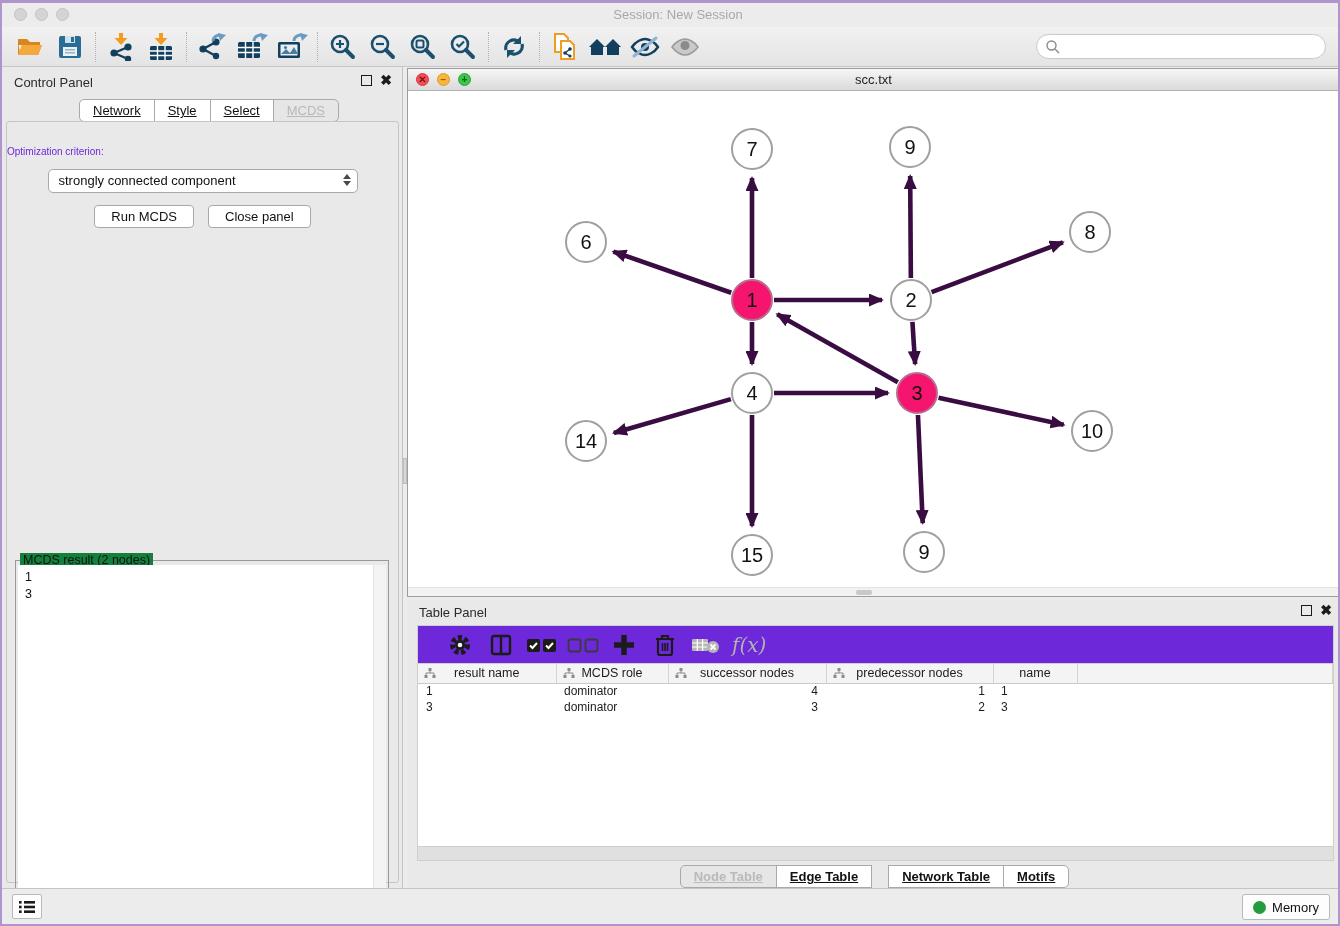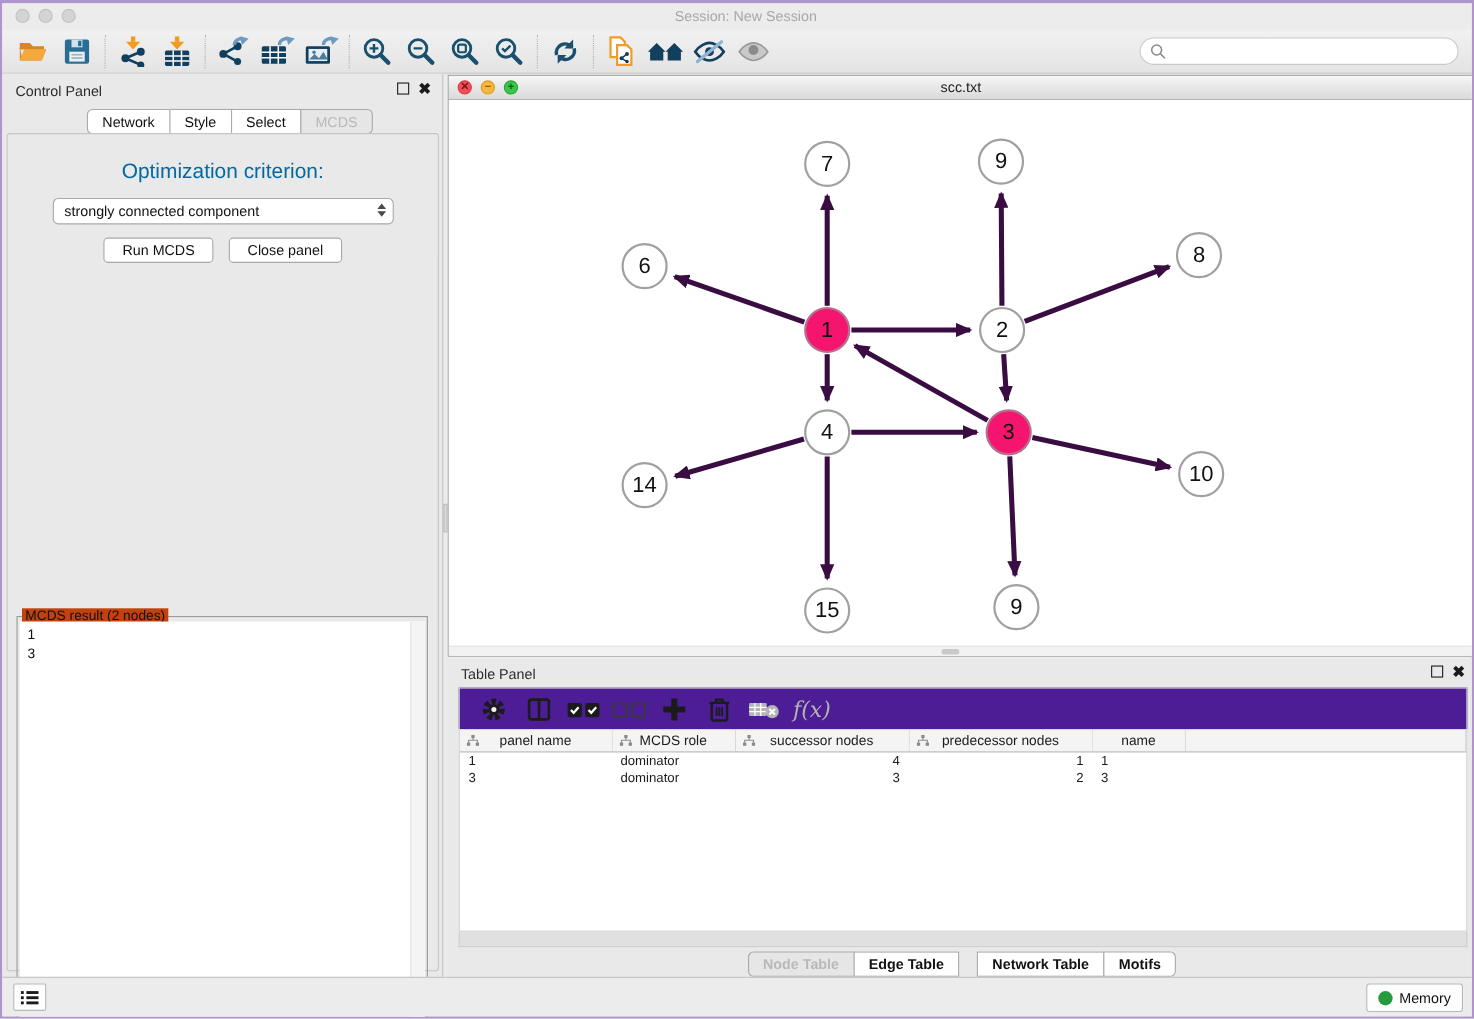--- a/index.html
+++ b/index.html
@@ -39,51 +39,51 @@
   .control-panel { position:absolute; left:0; top:64px; width:401px; height:826px; background:#e9e9e9; border-right:1px solid #c2c2c2; }
   .panel-header { position:relative; height:30px; }
   .panel-header .ph-title { position:absolute; left:12px; top:8px; font-size:13px; color:#2b2b2b; }
   .win-ctrls { position:absolute; right:10px; top:8px; display:flex; gap:8px; align-items:center; }
   .float-box { width:11px; height:11px; border:1.5px solid #1b1b1b; background:transparent; }
   .close-x { font-size:14px; font-weight:bold; color:#1b1b1b; line-height:11px; }
 
   .tabstrip { position:absolute; left:77px; top:32px; display:flex; }
   .tab {
     font-size:13px; padding:3px 13px; background:#fff; border:1px solid #a9a9a9;
-    margin-left:-1px; color:#111;
+    margin-left:-1px; color:#111;text-decoration:underline;
   }
   .tab:first-child { border-radius:5px 0 0 5px; margin-left:0; }
   .tab:last-child { border-radius:0 5px 5px 0; }
   .tab.active { background:#e6e6e6; color:#b9b9b9; }
 
   .cp-body {
     position:absolute; left:4px; top:54px; width:393px; height:762px;
     background:#e9e9e9; border:1px solid #c5c5c5; border-radius:3px;
   }
-  .opt-label { text-align:center; margin-top:24px; font-size:19px; color:#0369a1; }
+  .opt-label { text-align:left; margin-top:24px; font-size:10px; color:#6d28d9; }
   .dropdown {
     margin:12px auto 0; width:310px; height:24px; background:#fff;
     border:1px solid #a9a9a9; border-radius:5px; position:relative;
     font-size:13px; line-height:22px; padding-left:10px; color:#111;
   }
   .dd-stepper { position:absolute; right:6px; top:4px; display:flex; flex-direction:column; gap:2px; }
   .dd-up { width:0; height:0; border-left:4px solid transparent; border-right:4px solid transparent; border-bottom:5px solid #4a4a4a; }
   .dd-down { width:0; height:0; border-left:4px solid transparent; border-right:4px solid transparent; border-top:5px solid #4a4a4a; }
   .btn-row { display:flex; justify-content:center; gap:14px; margin-top:12px; }
   .mac-btn {
     background:#fff; border:1px solid #a8a8a8; border-radius:4px;
     font-size:13px; padding:3px 16px; color:#111; font-family:"Liberation Sans",sans-serif;
   }
 
   .result-group {
     position:absolute; left:8px; top:438px; width:374px; height:382px;
     border:1px solid #9a9a9a;
   }
   .result-legend {
-    position:absolute; top:-8px; left:4px; background:#c2410c; padding:0 3px;
+    position:absolute; top:-8px; left:4px; background:#15803d; padding:0 3px;
     font-size:12.5px; color:#111;
   }
   .result-area {
     position:absolute; left:2px; top:4px; right:2px; bottom:2px; background:#fff;
     font-size:12.5px; padding:4px 0 0 7px; color:#111; line-height:17px;
   }
   .result-vscroll { position:absolute; right:2px; top:4px; width:13px; bottom:2px; background:#f4f4f4; border-left:1px solid #e2e2e2; }
 
   
   .net-window {
@@ -112,22 +112,22 @@
   .h-scrollbar { position:absolute; left:0; right:0; bottom:0; height:9px; background:#f2f2f2; border-top:1px solid #e3e3e3; }
   .h-thumb { position:absolute; left:448px; top:2px; width:16px; height:5px; background:#c9c9c9; border-radius:2px; }
   .splitter-handle { position:absolute; left:401px; top:455px; width:4px; height:26px; background:#d7d7d7; border:1px solid #bdbdbd; }
 
   
   .table-panel { position:absolute; left:405px; top:596px; width:935px; height:294px; background:#e9e9e9; }
   .tp-header { position:relative; height:26px; }
   .tp-header .ph-title { position:absolute; left:12px; top:6px; font-size:13px; color:#2b2b2b; }
   .tp-toolbar {
     position:absolute; left:10px; top:26px; right:8px; height:38px;
-    background:#4c1d95; border:1px solid #cfcfcf; border-bottom:none;
-    display:flex; align-items:center; padding-left:12px; gap:4px;
+    background:#6d28d9; border:1px solid #cfcfcf; border-bottom:none;
+    display:flex; align-items:center; padding-left:23px; gap:4px;
   }
   .tp-btn { width:37px; height:30px; display:flex; align-items:center; justify-content:center; }
   .fx-label { font-family:"DejaVu Serif", serif; font-style:italic; font-size:20px; color:#b3b3b3; margin-left:4px; }
 
   .tp-table-wrap {
     position:absolute; left:10px; top:64px; right:8px; height:184px;
     background:#fff; border:1px solid #cfcfcf;
   }
   table.node-table { border-collapse:collapse; width:100%; table-layout:fixed; }
   .node-table th {
@@ -468,21 +468,21 @@
           <col style="width:84px">
           <col>
       </colgroup>
       <thead>
           <tr id="nt-head">
             <th><svg class="th-icon" width="12" height="11" viewBox="0 0 12 11">
                 <rect x="4.5" y="0" width="3" height="3" fill="#8a8a8a"></rect>
                 <rect x="0.5" y="7" width="3" height="3" fill="#8a8a8a"></rect>
                 <rect x="8.5" y="7" width="3" height="3" fill="#8a8a8a"></rect>
                 <path d="M6 3v2M2 7V5h8v2" stroke="#8a8a8a" fill="none"></path>
-              </svg><span>panel name</span></th>
+              </svg><span>result name</span></th>
             <th><svg class="th-icon" width="12" height="11" viewBox="0 0 12 11">
                 <rect x="4.5" y="0" width="3" height="3" fill="#8a8a8a"></rect>
                 <rect x="0.5" y="7" width="3" height="3" fill="#8a8a8a"></rect>
                 <rect x="8.5" y="7" width="3" height="3" fill="#8a8a8a"></rect>
                 <path d="M6 3v2M2 7V5h8v2" stroke="#8a8a8a" fill="none"></path>
               </svg><span>MCDS role</span></th>
             <th><svg class="th-icon" width="12" height="11" viewBox="0 0 12 11">
                 <rect x="4.5" y="0" width="3" height="3" fill="#8a8a8a"></rect>
                 <rect x="0.5" y="7" width="3" height="3" fill="#8a8a8a"></rect>
                 <rect x="8.5" y="7" width="3" height="3" fill="#8a8a8a"></rect>

